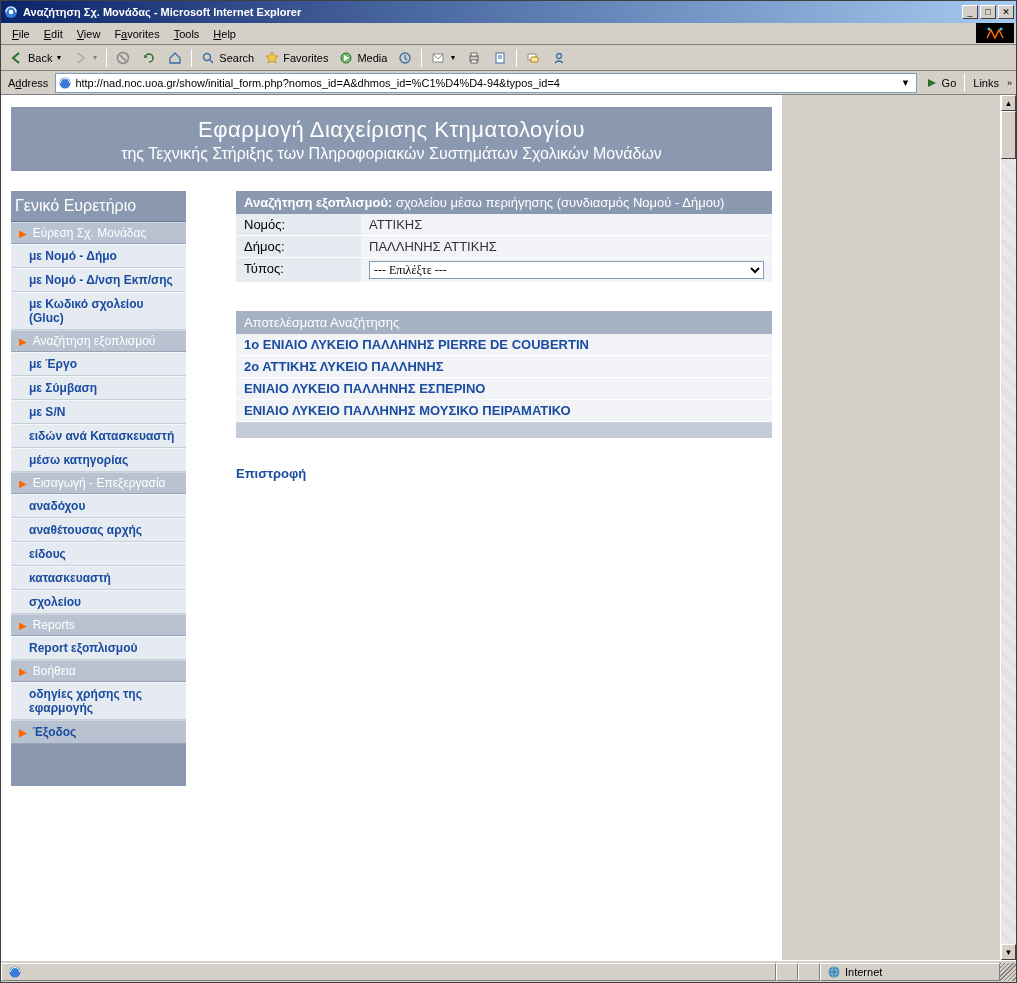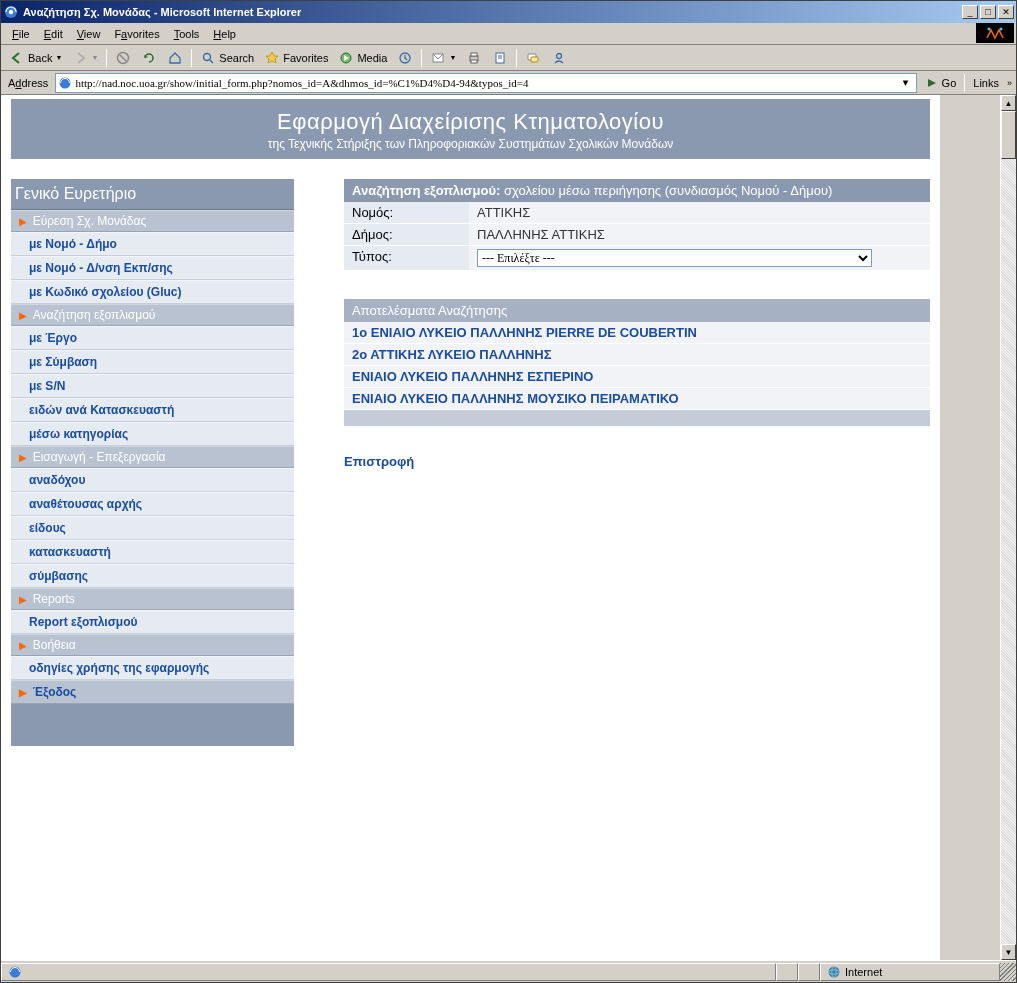--- a/index.html
+++ b/index.html
@@ -89,62 +89,62 @@
 .addrbar .addr-input-wrap {
   flex: 1;
   height: 20px;
   background: #fff;
   border: 1px solid #7f9db9;
   display: flex;
   align-items: center;
   padding: 0 2px;
 }
 .addrbar .addr-input-wrap input {
-  flex: 1; border: none; outline: none; font-size: 11px; font-family: Liberation Serif, serif;
+  flex: 1; border: none; outline: none; font-size: 11px; font-family: Liberation Sans, sans-serif;
 }
 .addrbar .addr-dd { width: 16px; text-align: center; cursor: default; color:#000;}
 .addrbar .go-btn { display: flex; align-items:center; gap:3px; padding: 0 4px; }
 .addrbar .links-sep { width:1px; height:18px; background:#808080; border-right:1px solid #fff;}
 .addrbar .links-label { padding: 0 4px; }
 .content-area {
   flex: 1;
   background: #d4d0c8;
   position: relative;
   overflow: hidden;
   display: flex;
 }
 .page-scroll {
   flex: 1;
   overflow: auto;
 }
 .page {
-  width: 939px;
+  width: 781px;
   min-height: 100%;
   background: #fff;
-  padding: 4px 10px;
+  padding: 12px 10px;
 }
 .scrollbar-v {
   width: 16px;
   background: #dcdcdc;
   border-left: 1px solid #fff;
   display:flex; flex-direction:column;
 }
 .sb-btn { height:16px; background:#d4d0c8; border:1px solid #fff; border-right-color:#404040; border-bottom-color:#404040; display:flex;align-items:center;justify-content:center;font-size:8px;}
 .sb-track { flex:1; background: repeating-linear-gradient(45deg,#eee,#eee 1px,#ddd 1px,#ddd 2px);}
 .sb-thumb { height:48px; background:#d4d0c8; border:1px solid #fff; border-right-color:#404040; border-bottom-color:#404040;}
 
 .header-banner {
   background: #8a99b0;
   color: #fff;
   text-align: center;
   padding: 10px 8px 8px;
   margin-bottom: 20px;
 }
 .header-banner h1 { font-size: 22px; font-weight: normal; letter-spacing: 0.5px;}
-.header-banner .sub { font-size: 12px; margin-top: 2px; }
+.header-banner .sub { font-size: 16px; margin-top: 2px; }
 
 .layout { display: flex; gap: 50px; align-items:flex-start;}
 
 .sidebar {
   width: 283px;
   background: #8a99b0;
 }
 .sidebar-title {
   background: #8a99b0;
   color: #fff;
@@ -474,21 +474,21 @@
             <div class="side-link">μέσω κατηγορίας</div>
 
             <div class="side-sect">
                 <span class="arrow">▶</span>
                 <span>Εισαγωγή - Επεξεργασία</span>
               </div>
             <div class="side-link">αναδόχου</div>
             <div class="side-link">αναθέτουσας αρχής</div>
             <div class="side-link">είδους</div>
             <div class="side-link">κατασκευαστή</div>
-            <div class="side-link">σύμβασης</div>
+            <div class="side-link">σχολείου</div>
 
             <div class="side-sect">
                 <span class="arrow">▶</span>
                 <span>Reports</span>
               </div>
             <div class="side-link">Report εξοπλισμού</div>
 
             <div class="side-sect">
                 <span class="arrow">▶</span>
                 <span>Βοήθεια</span>

